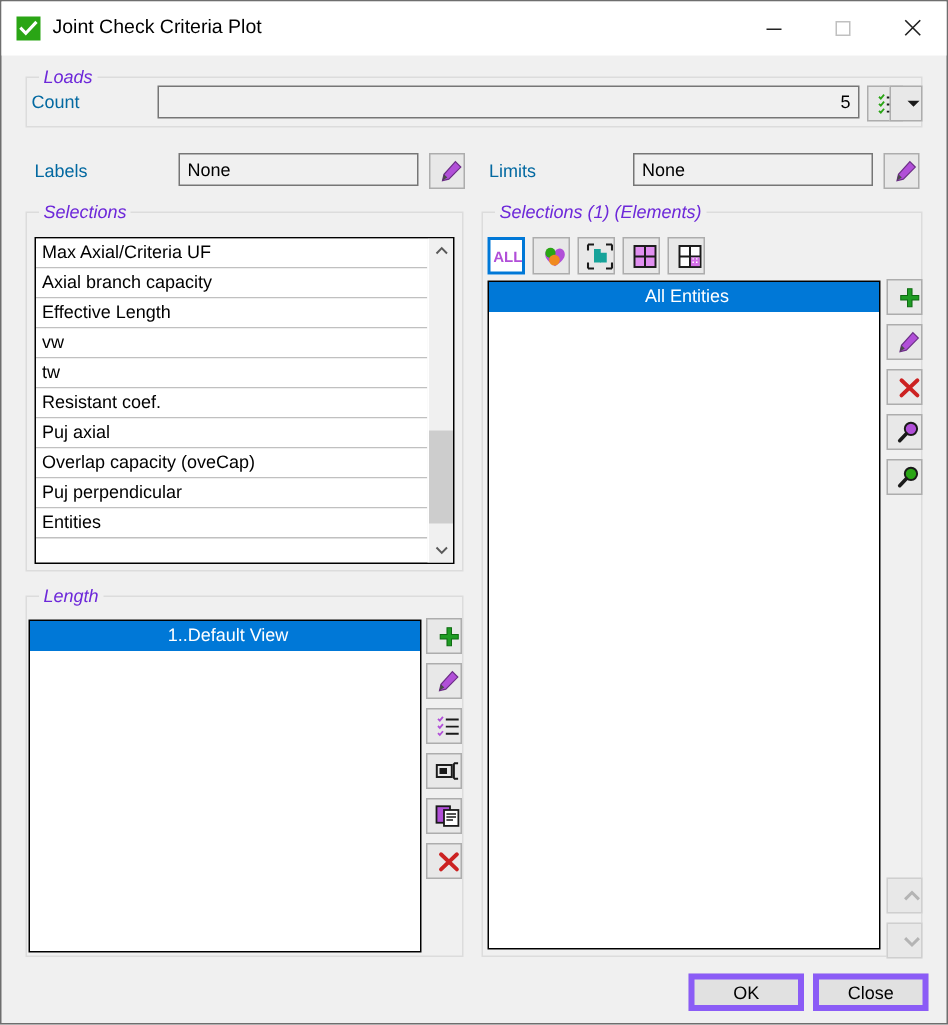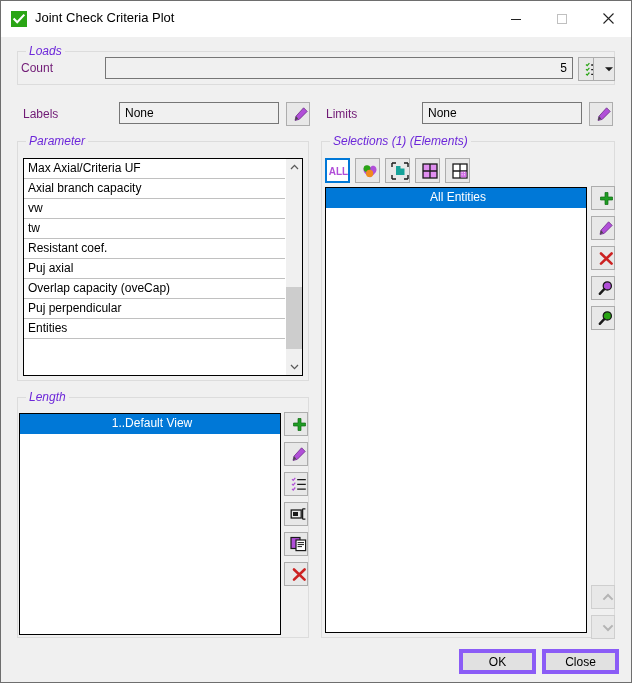--- a/index.html
+++ b/index.html
@@ -96,21 +96,21 @@
     line-height: 20px;
     height: 22px;
     white-space: nowrap;
     overflow: hidden;
   }
   .field.right { text-align: right; }
 
   .static-label {
     position: absolute;
     font-size: 12px;
-    color: #701a75;
+    color: #0369a1;
     white-space: nowrap;
   }
 
   
   .toolbtn {
     position: absolute;
     box-sizing: border-box;
     width: 24px; height: 24px;
     background: #e8e8e8;
     border: 1px solid #adadad;
@@ -270,26 +270,27 @@
   <div class="static-label" style="left:325px; top:106px;">Limits</div>
   <div class="field" style="left:421px; top:101px; width:160px;">None</div>
   <button class="toolbtn" style="left:588px; top:101px;">
     <svg width="16" height="16" viewBox="0 0 16 16">
       <path d="M10.6 1.8 L14.2 5.4 L6.2 13.4 L2.0 14.4 L3.0 10.2 Z" fill="#b14fd8" stroke="#6b2d86" stroke-width="0.8"></path>
       <path d="M2.0 14.4 L3.0 10.2 L5.2 12.4 Z" fill="#4a4a4a"></path>
     </svg>
   </button>
 
   <div class="group" style="left:16px; top:140px; width:292px; height:240px;">
-    <span class="group-label">Parameter</span>
+    <span class="group-label">Selections</span>
   </div>
   <div class="listbox" style="left:22px; top:157px; width:280px; height:218px;">
     <div id="param-list-area">
         <div class="listrow">Max Axial/Criteria UF</div>
         <div class="listrow">Axial branch capacity</div>
+        <div class="listrow">Effective Length</div>
         <div class="listrow">vw</div>
         <div class="listrow">tw</div>
         <div class="listrow">Resistant coef.</div>
         <div class="listrow">Puj axial</div>
         <div class="listrow">Overlap capacity (oveCap)</div>
         <div class="listrow">Puj perpendicular</div>
         <div class="listrow">Entities</div>
       </div>
     <div class="vscroll">
       <div class="scroll-arrow up">

